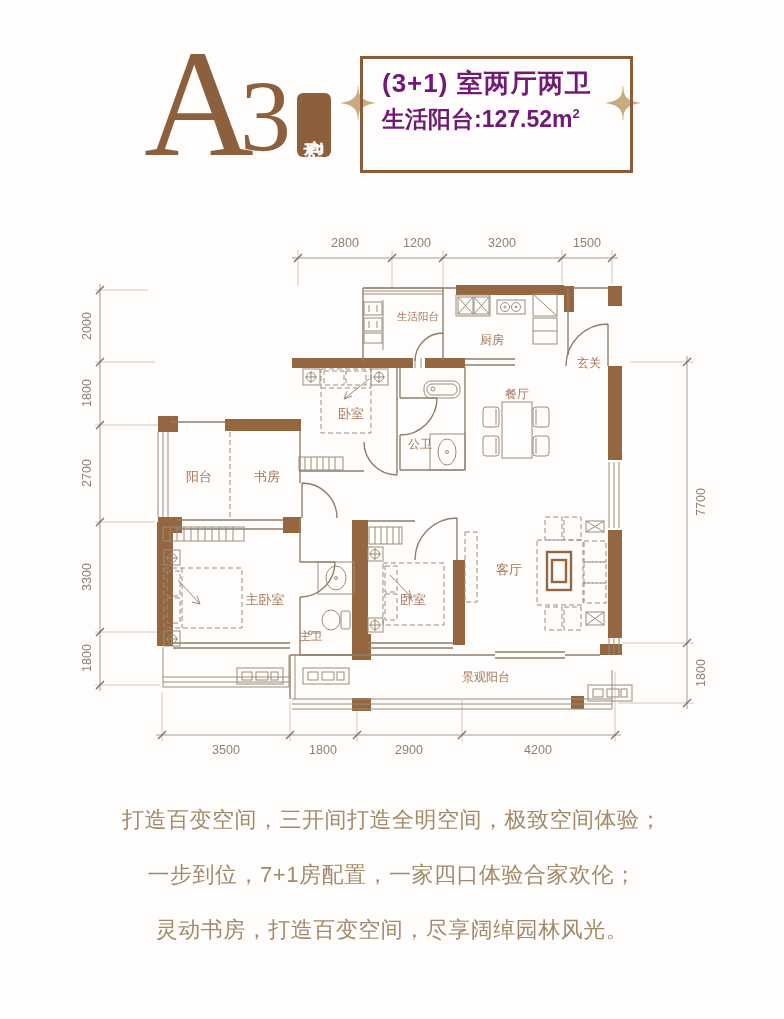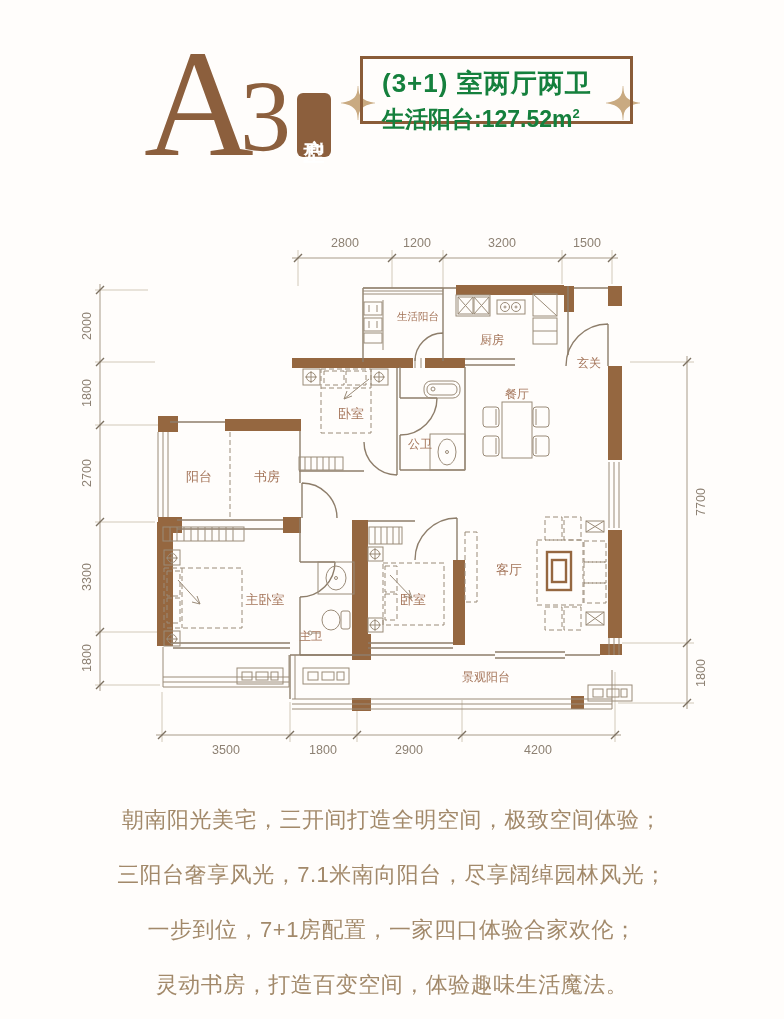--- a/index.html
+++ b/index.html
@@ -7,22 +7,22 @@
         font-family:"Liberation Sans",sans-serif;}
   
   .letter-a{position:absolute;left:144px;top:28px;font-family:"Liberation Serif",serif;
             font-size:152px;line-height:1;color:#8c5f3d;}
   .digit-3{position:absolute;left:240px;top:66px;font-family:"Liberation Serif",serif;
            font-size:102px;line-height:1;color:#8c5f3d;}
   .badge{position:absolute;left:297px;top:93px;width:34px;height:64px;background:#8c5f3d;
          border-radius:6px;color:#fff;font-size:21px;font-weight:bold;
          writing-mode:vertical-rl;text-orientation:upright;letter-spacing:3px;
          display:flex;align-items:center;justify-content:center;}
-  .spec-box{position:absolute;left:360px;top:56px;width:273px;height:68px;
-            border:3px solid #8a5c38;box-sizing:border-box;padding:7px 0 0 19px;color:#15803d;}
+  .spec-box{position:absolute;left:360px;top:56px;width:273px;height:117px;
+            border:3px solid #8a5c38;box-sizing:border-box;padding:7px 0 0 19px;color:#701a75;}
   .spec-line{font-size:26px;font-weight:bold;letter-spacing:1px;white-space:nowrap;}
   .area-line{font-size:23px;font-weight:bold;margin-top:3px;white-space:nowrap;}
   .area-line sup{font-size:13px;}
   .sparkle{position:absolute;width:34px;height:34px;}
   .sparkle-l{left:341px;top:86px;}
   .sparkle-r{left:606px;top:86px;}
   
   .plan{position:absolute;left:0;top:230px;width:784px;height:540px;}
   .w{fill:#956740;stroke:none;}
   .ln{fill:none;stroke:#8e7e6b;stroke-width:1.4;}
@@ -297,19 +297,18 @@
       <text class="rm" x="267" y="251" font-size="13">书房</text>
       <text class="rm" x="265" y="374" font-size="13">主卧室</text>
       <text class="rm" x="311" y="410" font-size="11.5">主卫</text>
       <text class="rm" x="413" y="374" font-size="13">卧室</text>
       <text class="rm" x="509" y="344" font-size="13">客厅</text>
       <text class="rm" x="486" y="451" font-size="12">景观阳台</text>
     </g>
   </svg>
 
   <div class="marketing">
-    <p>朝南阳光美宅，三开间打造全明空间，极致空间体验；</p>
-    <p>三阳台奢享风光，7.1米南向阳台，尽享阔绰园林风光；</p>
+    <p>打造百变空间，三开间打造全明空间，极致空间体验；</p>
     <p>一步到位，7+1房配置，一家四口体验合家欢伦；</p>
-    <p>灵动书房，打造百变空间，体验趣味生活魔法。</p>
+    <p>灵动书房，打造百变空间，尽享阔绰园林风光。</p>
   </div>
 
 </div>
 
 </body></html>

